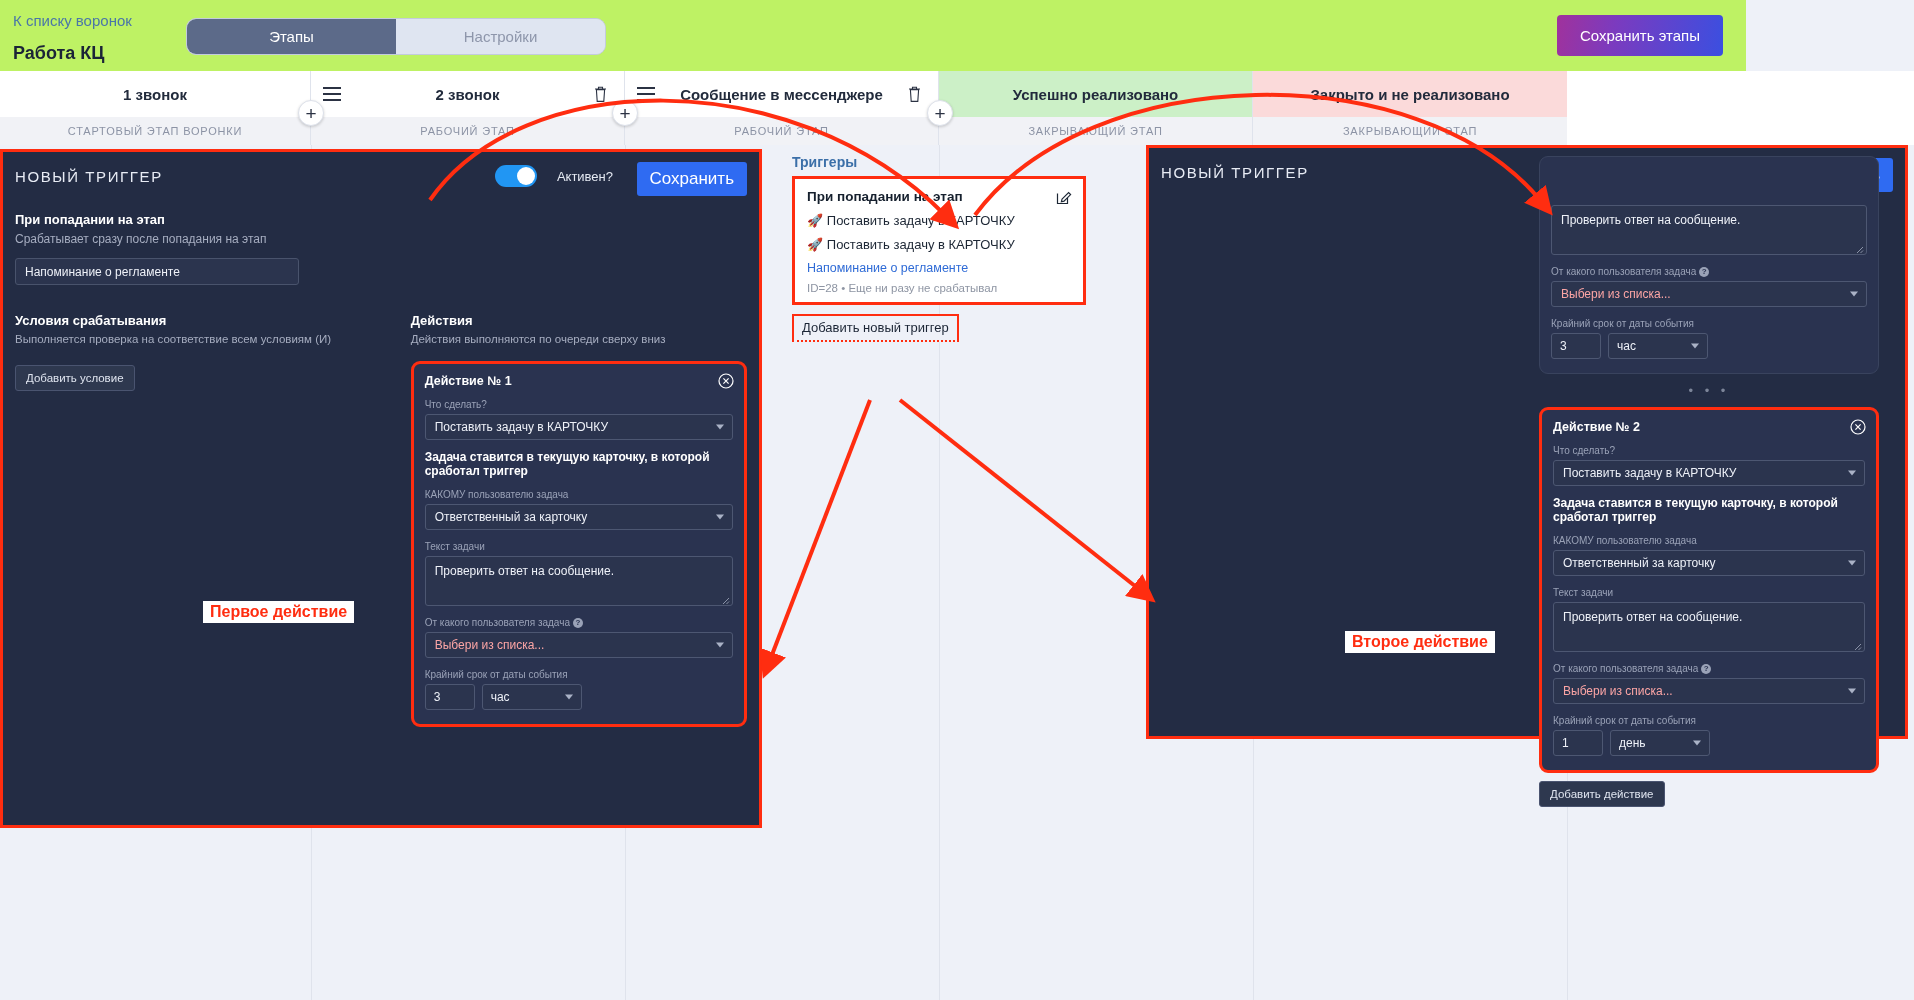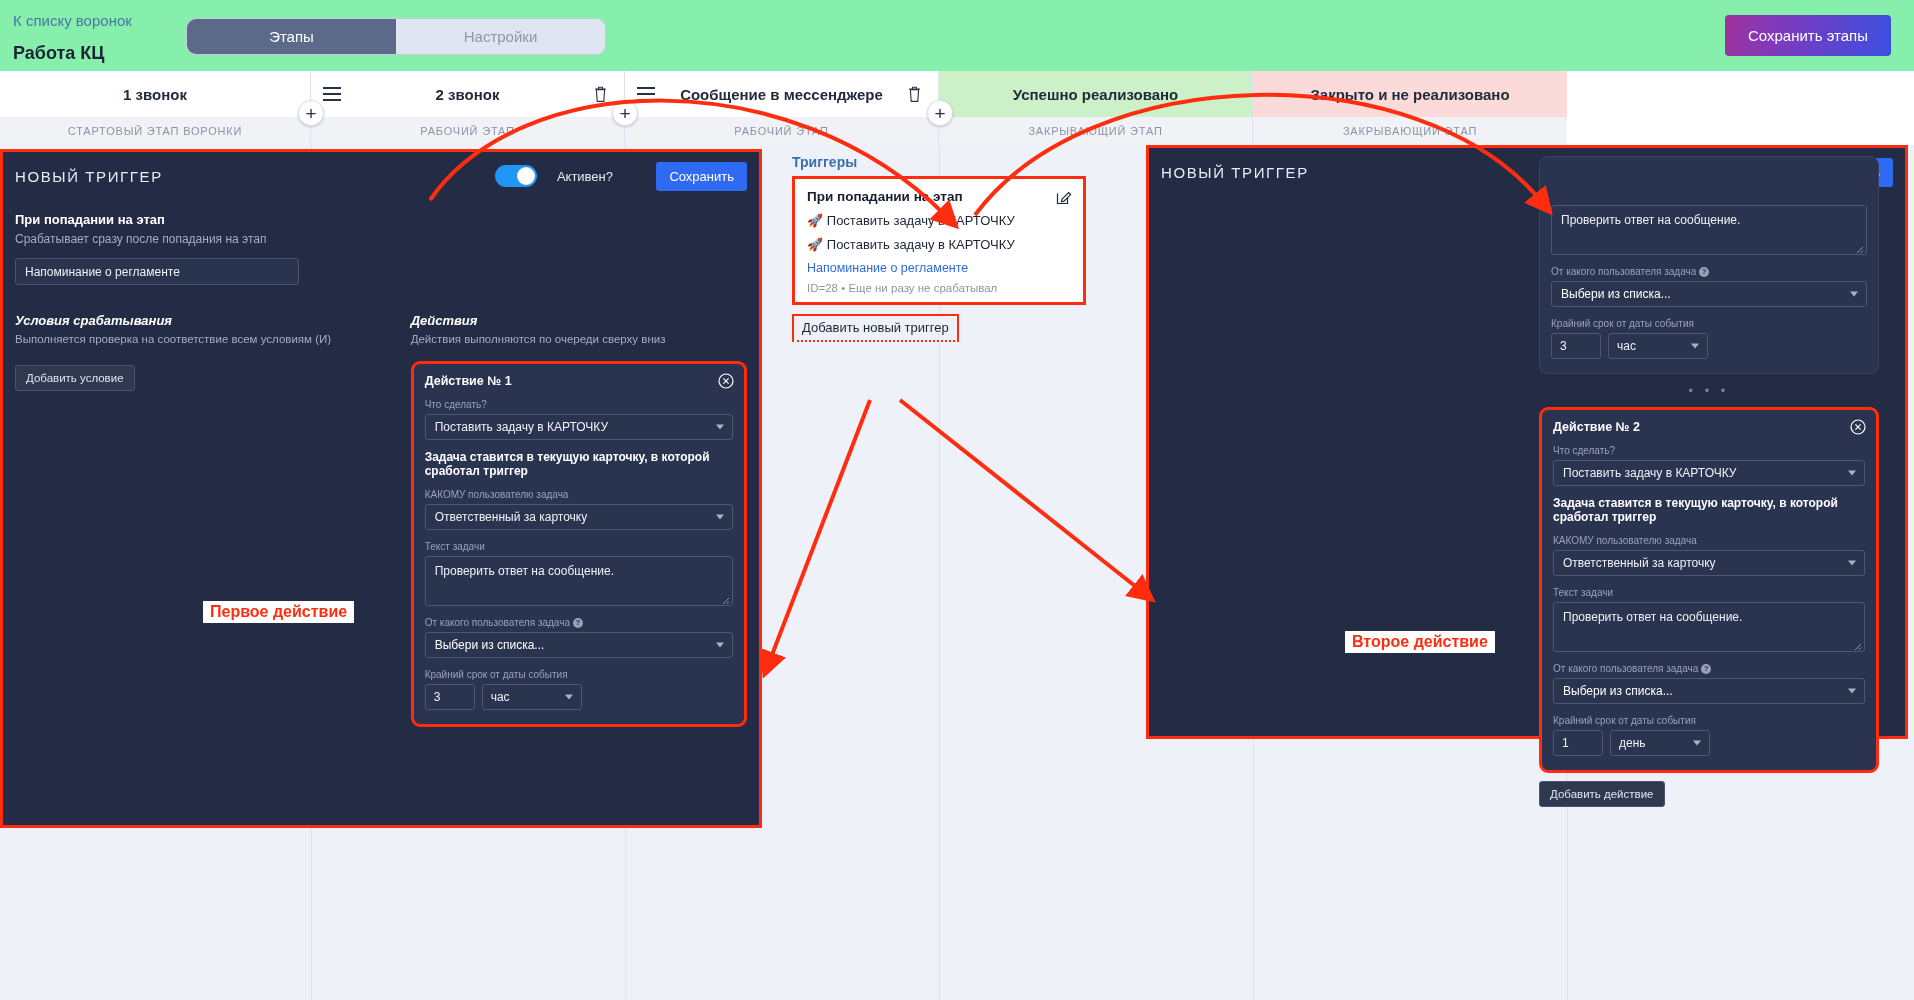--- a/index.html
+++ b/index.html
@@ -6,22 +6,22 @@
   html, body {
     width: 1914px; height: 1000px;
     background: #eef1f8;
     font-family: "Liberation Sans", sans-serif;
     overflow: hidden;
   }
   .app { position: relative; width: 1914px; height: 1000px; background: #eef1f8; }
 
   
   .topbar {
-    position: absolute; left: 0; top: 0; width: 1914px; height: 71px;
-    background: #86efac;
+    position: absolute; left: 0; top: 0; width: 1746px; height: 71px;
+    background: #bef264;
   }
   .brand { position: absolute; left: 13px; top: 11px; }
   .brand-link {
     font-size: 15px; color: #4a76a8; line-height: 20px; display: block;
     cursor: pointer;
   }
   .brand-title {
     font-size: 18px; font-weight: bold; color: #1b2437; line-height: 26px;
     margin-top: 9px;
   }
@@ -103,57 +103,57 @@
     width: 42px; height: 22px; border-radius: 11px; background: #2196f3;
     position: relative; cursor: pointer;
   }
   .toggle::after {
     content: ''; position: absolute; right: 2px; top: 2px;
     width: 18px; height: 18px; border-radius: 50%; background: #fff;
   }
   .toggle-label { font-size: 13px; color: #e4e9f2; }
   .btn-save {
     background: #2f6bf2; color: #fff; border: none; border-radius: 3px;
-    font-size: 13px; padding: 7px 13px; cursor: pointer;
+    font-size: 17px; padding: 7px 13px; cursor: pointer;
     font-family: "Liberation Sans", sans-serif;
   }
 
   .panel-body { position: relative; padding: 0 12px; }
   .lbl-strong { font-size: 13px; font-weight: bold; color: #ffffff; }
   .lbl-muted { font-size: 12px; color: #a6adc0; margin-top: 5px; }
   .field-box {
     margin-top: 12px; height: 27px; border: 1px solid #49536c; border-radius: 3px;
     background: #2b344e; display: flex; align-items: center; padding: 0 9px;
     font-size: 12px; color: #eef1f8; cursor: pointer;
   }
   .btn-grey {
     background: #2e384f; border: 1px solid #4a5470; border-radius: 3px;
     color: #dfe4ef; font-size: 11.5px; padding: 6px 10px; cursor: pointer;
     font-family: "Liberation Sans", sans-serif;
   }
-  .sec-title { font-size: 13px; font-weight: bold; color: #ffffff; font-style: italic; }
+  .sec-title { font-size: 13px; font-weight: bold; color: #ffffff; }
   .sec-sub { font-size: 11.5px; color: #a6adc0; margin-top: 5px; }
 
   
   .action-card {
     background: #2a3350; border: 3px solid #ff2d10; border-radius: 9px;
     padding: 10px 11px 14px 11px; position: relative;
   }
   .ac-title { font-size: 12.5px; font-weight: bold; color: #ffffff; }
   .ac-close {
     position: absolute; right: 10px; top: 9px; width: 16px; height: 16px;
     cursor: pointer;
   }
   .fl { font-size: 10px; color: #9aa2b7; margin-top: 11px; margin-bottom: 4px; }
   .sel {
     height: 26px; border: 1px solid #4d5772; border-radius: 3px; background: #2b344e;
     display: flex; align-items: center; padding: 0 9px; font-size: 12px;
     color: #eef1f8; position: relative; cursor: pointer;
   }
-  .sel.ph { color: #ffffff; }
+  .sel.ph { color: #fca5a5; }
   .caret {
     position: absolute; right: 8px; top: 50%; transform: translateY(-50%);
     width: 0; height: 0; border-left: 4px solid transparent;
     border-right: 4px solid transparent; border-top: 5px solid #aab2c6;
   }
   .hint { font-size: 12px; color: #ffffff; font-weight: bold; margin-top: 10px; line-height: 1.18; }
   .ta {
     height: 50px; border: 1px solid #4d5772; border-radius: 3px; background: #2b344e;
     padding: 7px 9px; font-size: 12px; color: #eef1f8; position: relative; cursor: text;
   }

